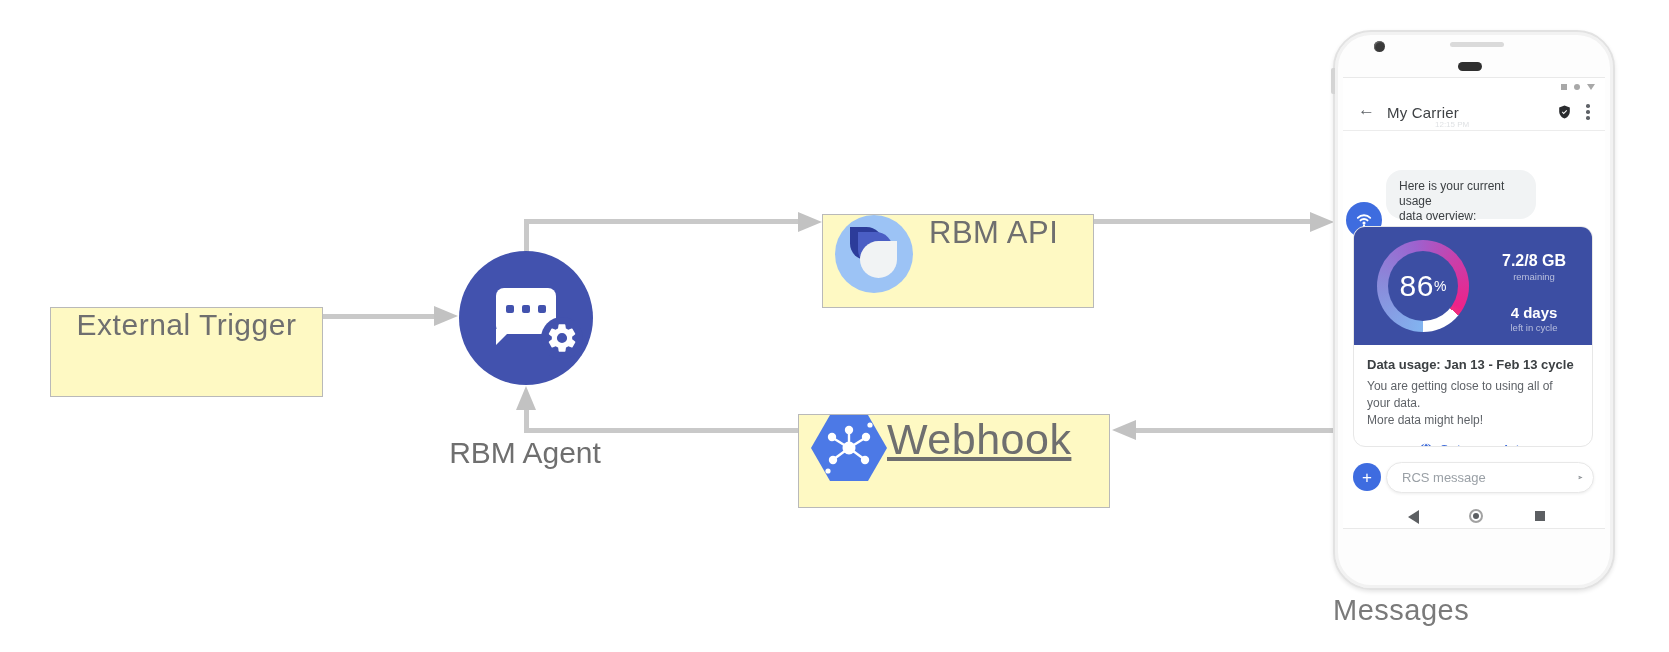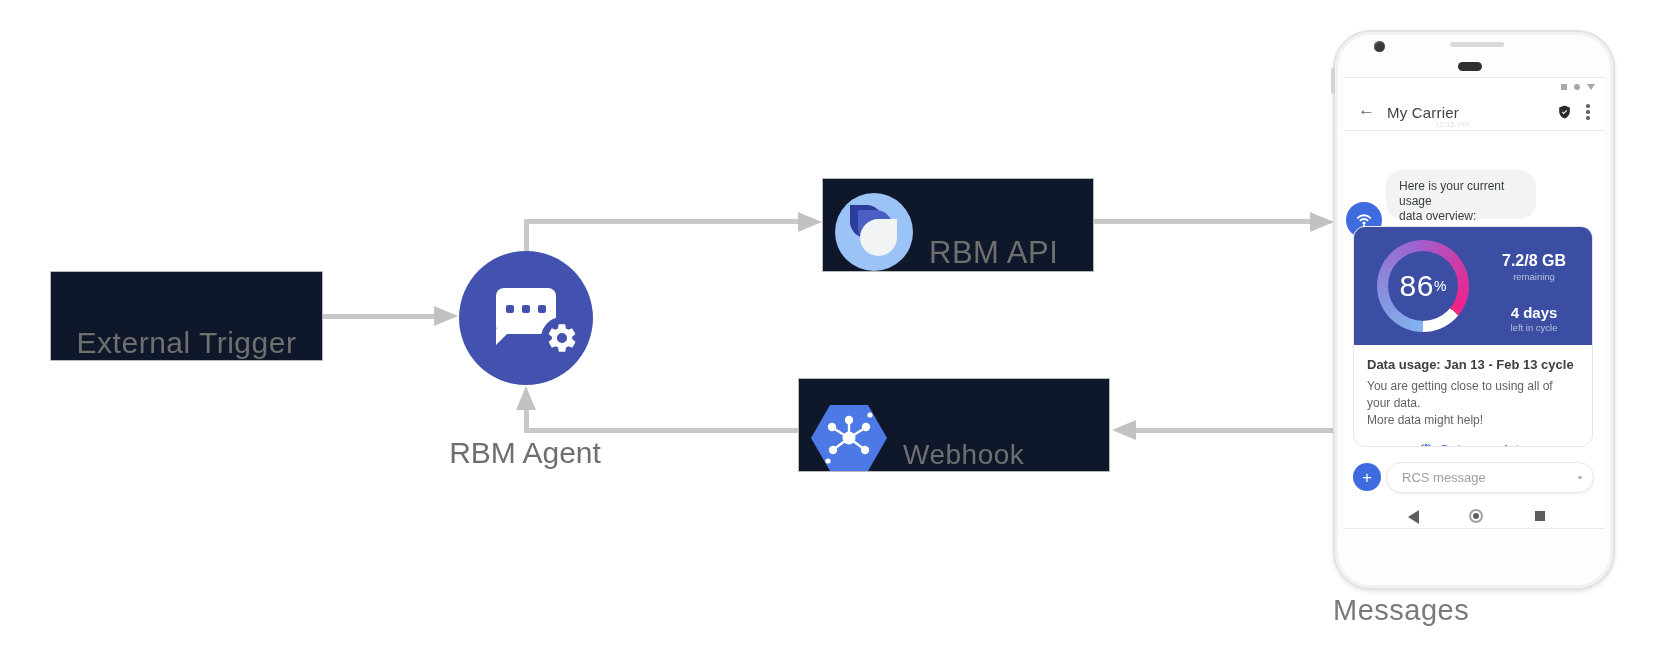--- a/index.html
+++ b/index.html
@@ -5,23 +5,23 @@
   * { margin:0; padding:0; box-sizing:border-box; }
   html,body { background:#ffffff; }
   .stage {
     position:relative; width:1669px; height:652px; overflow:hidden;
     background:#ffffff; font-family:"Liberation Sans", sans-serif;
   }
   .abs { position:absolute; }
 
   
   .node-box {
-    position:absolute; background:#0f172a; border:1px solid #b9b9b9;
-    display:flex; align-items:flex-end; justify-content:center;
-    color:#6f6f6f; letter-spacing:0.5px;
+    position:absolute; background:#fef9c3; border:1px solid #b9b9b9;
+    display:flex; align-items:flex-start; justify-content:center;
+    color:#6f6f6f; letter-spacing:0.5px;margin-top:36px;
   }
   .node-label { color:#6f6f6f; }
   .line { position:absolute; background:#c9c9c9; }
   .ah { position:absolute; width:0; height:0; }
   .ah-right { border-top:10px solid transparent; border-bottom:10px solid transparent; border-left:24px solid #c2c2c2; }
   .ah-left  { border-top:10px solid transparent; border-bottom:10px solid transparent; border-right:24px solid #c2c2c2; }
   .ah-up    { border-left:10px solid transparent; border-right:10px solid transparent; border-bottom:24px solid #c2c2c2; }
 
   .agent-circle { position:absolute; left:459px; top:251px; width:134px; height:134px; border-radius:50%; background:#4252ae; }
   .agent-bubble { position:absolute; left:37px; top:37px; width:60px; height:46px; background:#fff; border-radius:8px; }
@@ -31,21 +31,21 @@
   .agent-gear-ring { position:absolute; left:82px; top:66px; width:42px; height:42px; border-radius:50%; background:#4252ae; }
   .agent-gear { position:absolute; left:86px; top:70px; width:34px; height:34px; }
 
   .rbm-logo { position:relative; width:78px; height:78px; border-radius:50%; background:#9cc3f5; overflow:hidden; flex:0 0 auto; }
   .drop { position:absolute; }
   .drop-dark  { left:15px; top:12px; width:33px; height:33px; background:#2c3c9a; border-radius:0 50% 50% 50%; }
   .drop-mid   { left:23px; top:17px; width:35px; height:35px; background:#4a5ec4; border-radius:0 50% 50% 50%; }
   .drop-front { left:25px; top:26px; width:37px; height:37px; background:#f1f3f4; border-radius:50% 0 50% 50%; }
 
   .api-box { left:822px; top:178px; width:272px; height:94px; justify-content:flex-start; padding-left:12px; gap:16px; font-size:31px; }
-  .webhook-box { left:798px; top:378px; width:312px; height:94px; justify-content:flex-start; padding-left:12px; gap:16px; font-size:28px; }
+  .webhook-box { left:798px; top:378px; width:312px; height:94px; justify-content:flex-start; padding-left:12px; font-size:43px;text-decoration:underline; }
 
   
   .phone-body {
     position:absolute; left:1333px; top:30px; width:282px; height:560px;
     background:#fdfdfd; border:2px solid #e2e2e2; border-radius:38px;
     box-shadow:0 2px 4px rgba(0,0,0,0.10), inset 0 0 0 3px #f2f2f2;
   }
   .side-btn { position:absolute; left:-4px; top:36px; width:4px; height:26px; background:#d4d4d4; border-radius:2px 0 0 2px; }
   .cam { position:absolute; left:39px; top:9px; width:11px; height:11px; border-radius:50%; background:#3a3a3a; box-shadow:inset 1px 1px 1px #6a6a6a; }
   .spk-slot { position:absolute; left:115px; top:10px; width:54px; height:5px; border-radius:3px; background:#dadada; }

